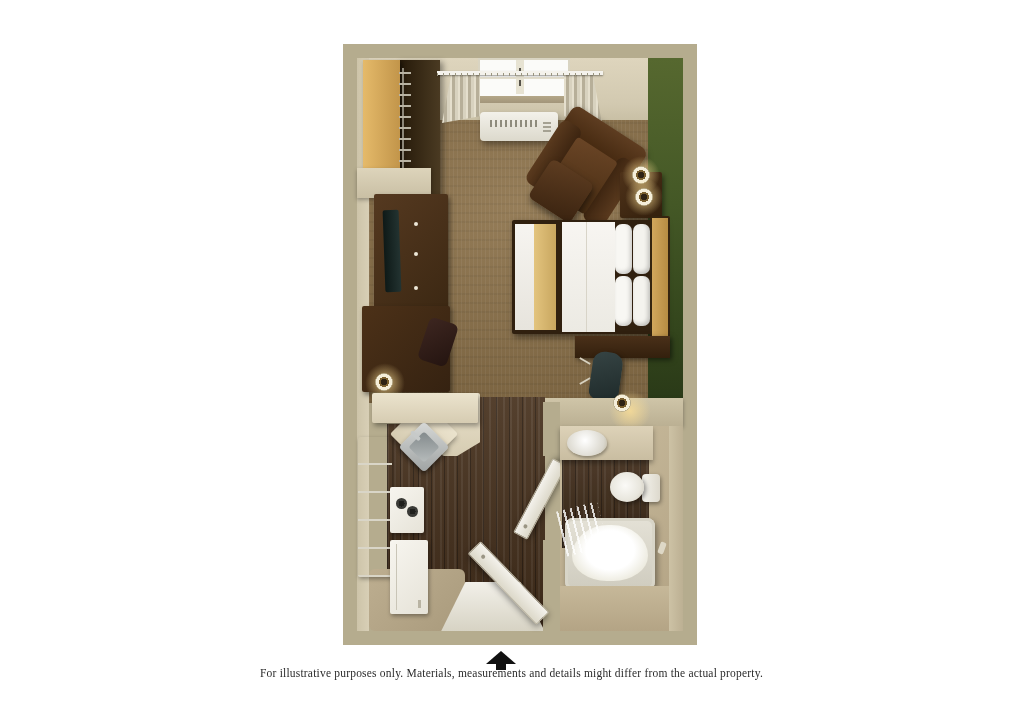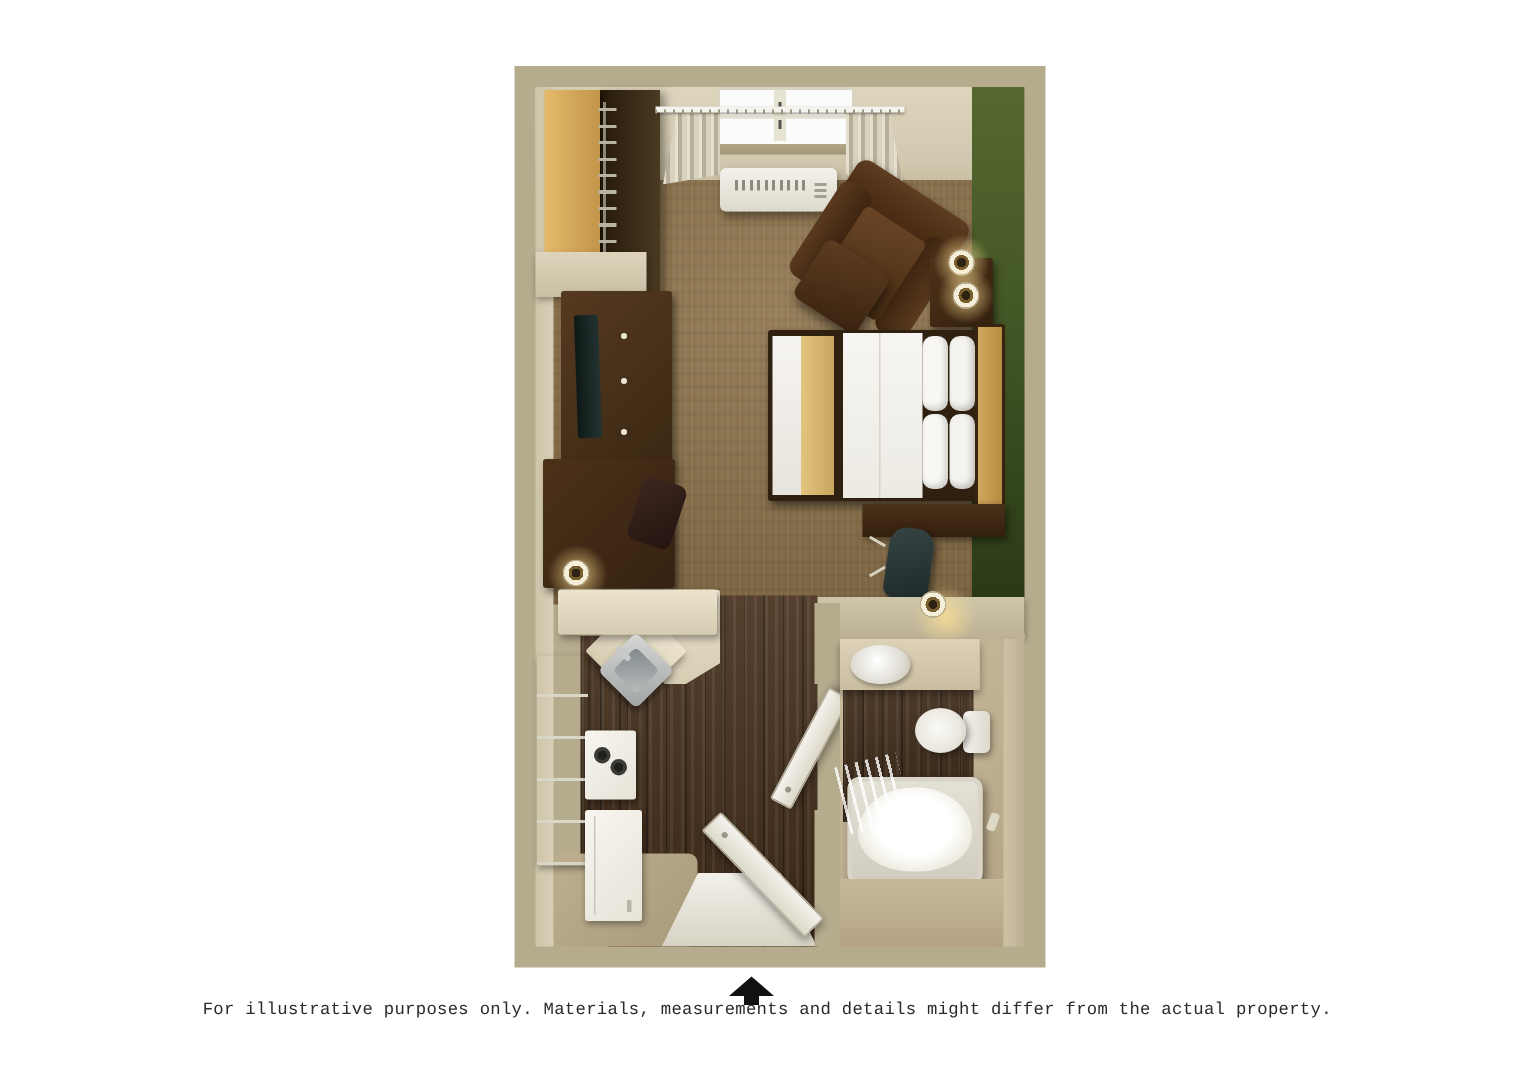--- a/index.html
+++ b/index.html
@@ -1,17 +1,17 @@
 <!DOCTYPE html>
 <html style="--page_bg: #ffffff; --wall_tan: #b5ac8e; --wall_face: #d8cfb6; --green_wall: #3f5323; --carpet: #8a6f46; --wood: #46301c; --cream_counter: #ded5bf; --white_fixture: #f2f0e9; --furniture_brown: #47301b; --bed_gold: #d8b971; --headboard_gold: #c49a52; --entry_beige: #b3a385; --caption_color: #2b2b2b; --arrow_black: #111111;"><head>
 <meta charset="utf-8">
 <style>
   html,body{margin:0;padding:0;background:#fff;}
   .canvas{position:relative;width:1023px;height:716px;background:var(--page_bg,#fff);overflow:hidden;
-          font-family:Liberation Mono, monospace;}
+          font-family:Liberation Serif, serif;}
   .a{position:absolute;}
   
   .plan{left:343px;top:44px;width:354px;height:601px;background:var(--wall_tan,#b5ac8e);}
   .face-top{background:linear-gradient(180deg,#ded5bd, #d2c9b0 70%, #c6bda2);}
   .face-left{background:linear-gradient(90deg,#cdc4a9,#d8cfb6);}
   .greenwall{background:linear-gradient(180deg,#56682f 0%,#445826 40%,#33451c 75%,#273616 100%);}
   
   .carpet{background-color:var(--carpet,#8a6f46);
     background-image:
       radial-gradient(120% 90% at 55% 30%, rgba(255,255,255,.10), rgba(0,0,0,.16)),

